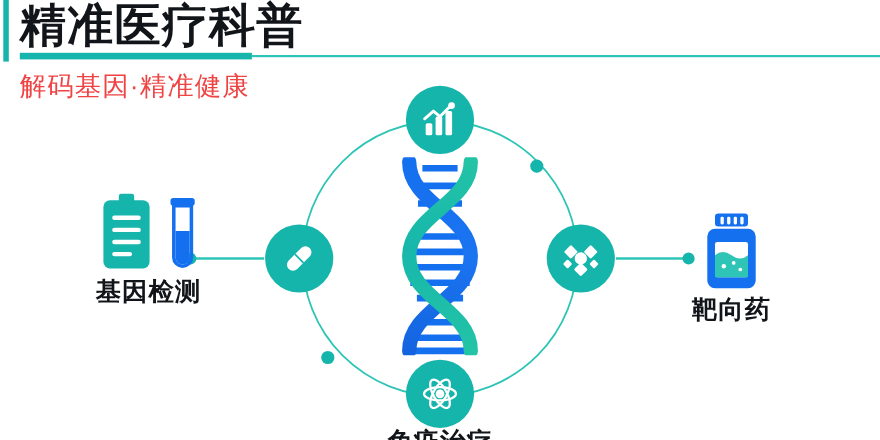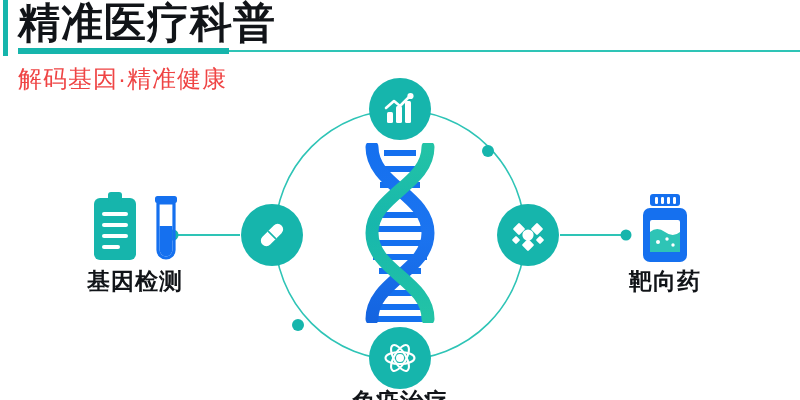--- a/index.html
+++ b/index.html
@@ -51,21 +51,21 @@
   .node-top    { left: 369px; top: 78px;  width: 62px; height: 62px; }
   .node-bottom { left: 369px; top: 327px; width: 62px; height: 62px; }
   .node-left   { left: 241px; top: 204px; width: 62px; height: 62px; }
   .node-right  { left: 497px; top: 204px; width: 62px; height: 62px; }
 
   
   .dna { position: absolute; left: 340px; top: 143px; width: 120px; height: 180px; }
 
   
   .end-item { position: absolute; text-align: center; }
-  .end-left  { left: 70px;  top: 186px; width: 130px; }
+  .end-left  { left: 70px;  top: 170px; width: 130px; }
   .end-right { left: 600px; top: 186px; width: 130px; }
   .end-art { height: 78px; display: flex; align-items: flex-end; justify-content: center; gap: 4px; }
   .end-label {
     margin-top: 2px;
     font-size: 23px; font-weight: bold; color: #111418;
     letter-spacing: 1px; white-space: nowrap;
   }
   .bottom-label {
     position: absolute; left: 330px; top: 386px; width: 140px;
     text-align: center; font-size: 23px; font-weight: bold;

